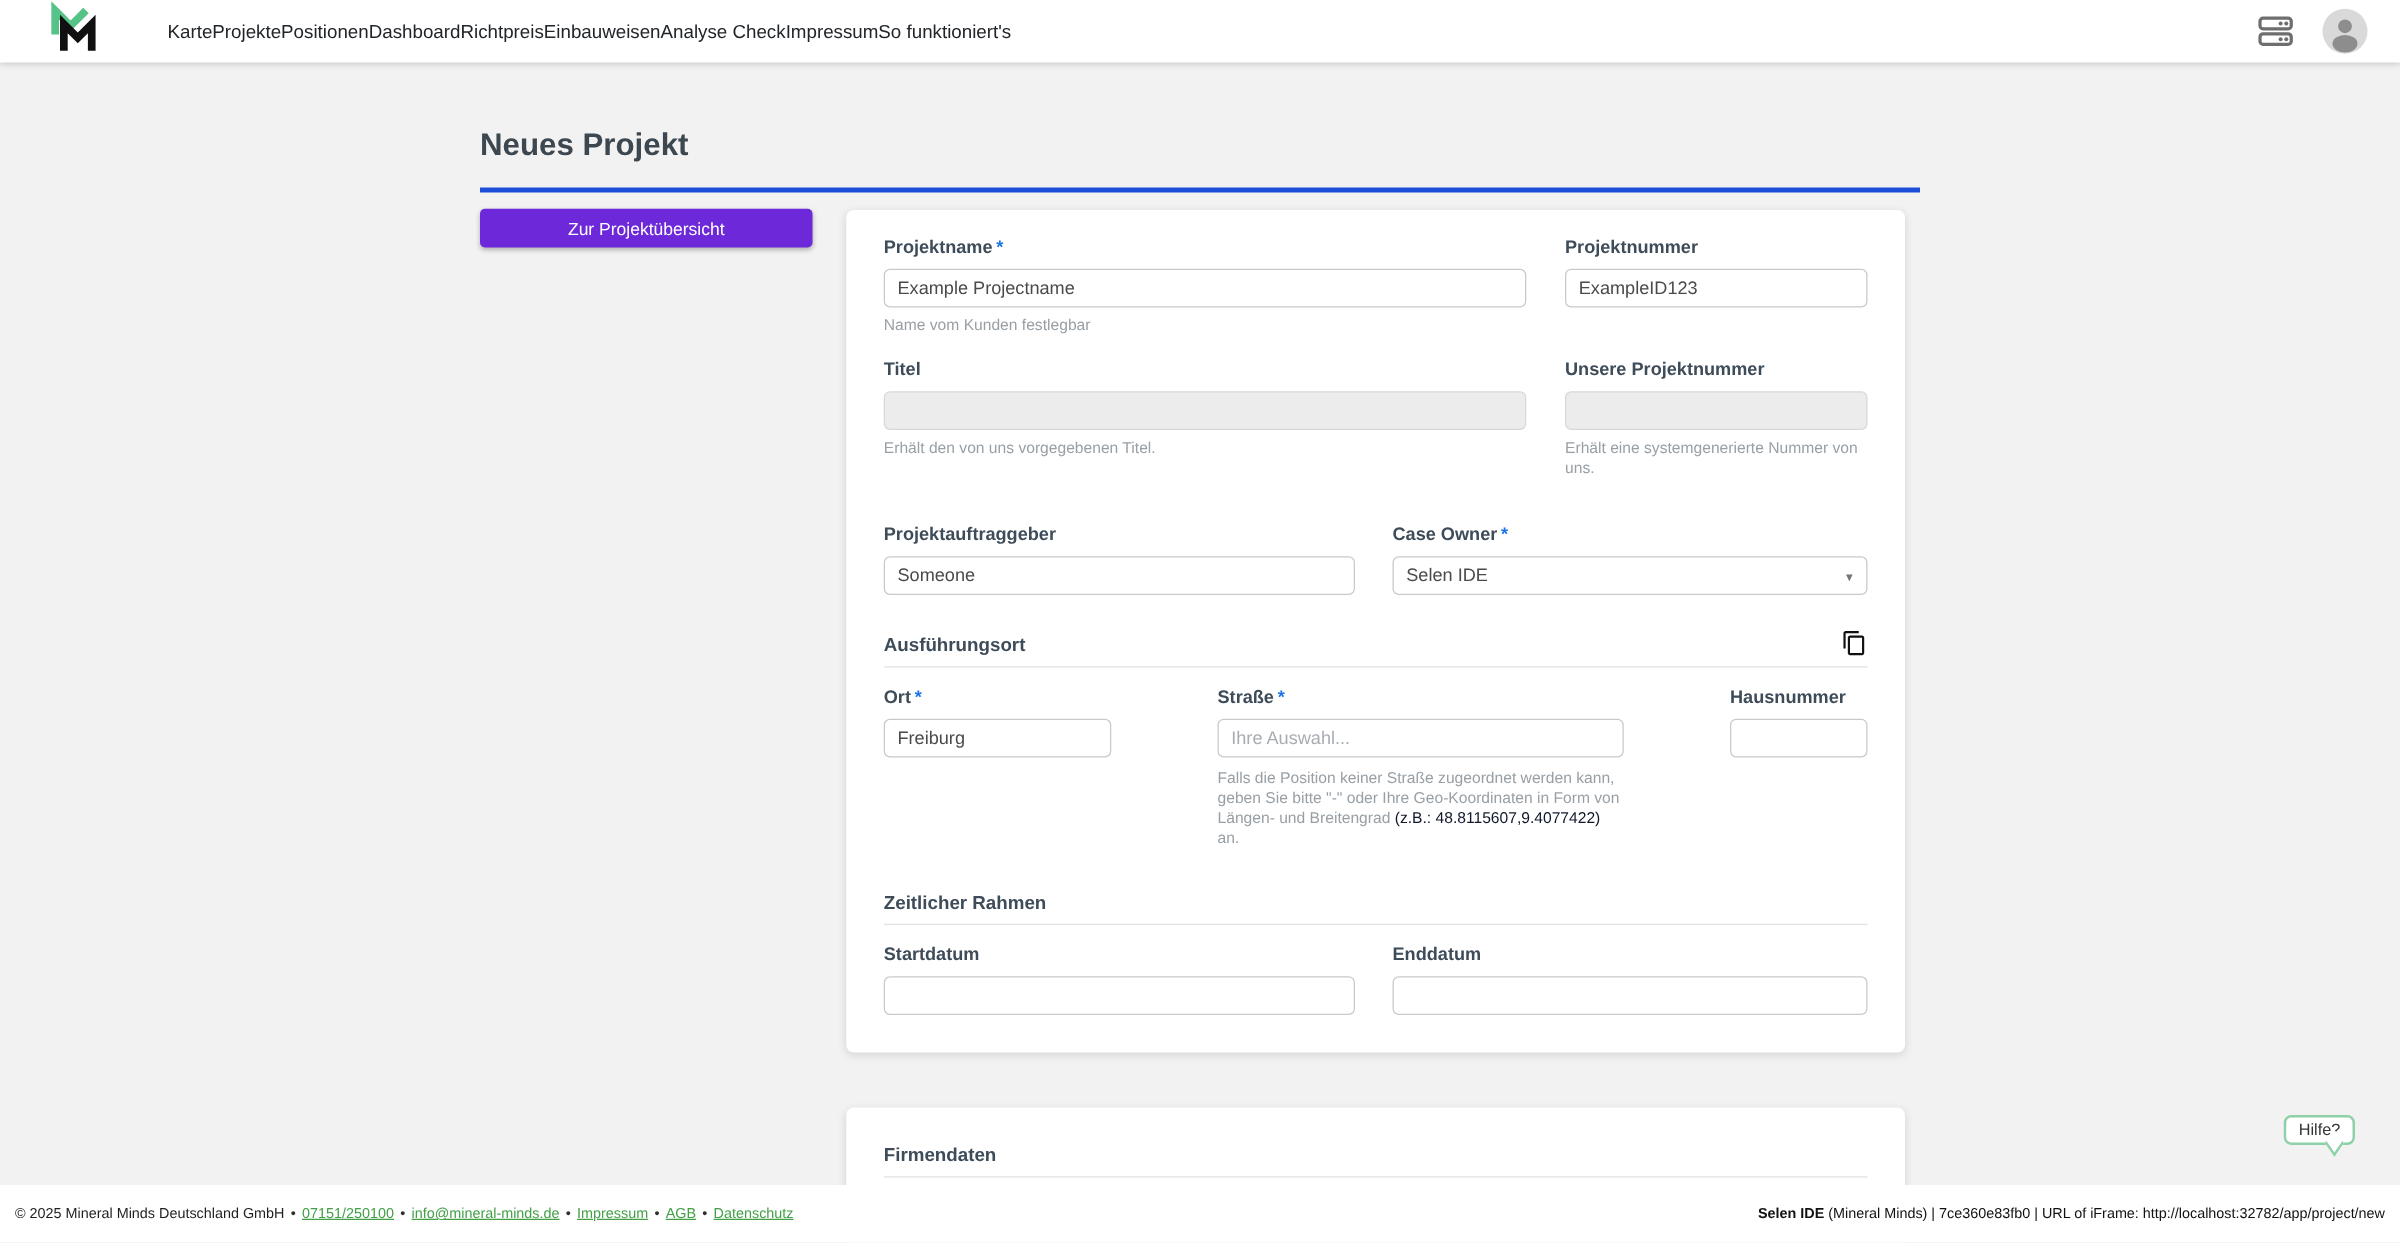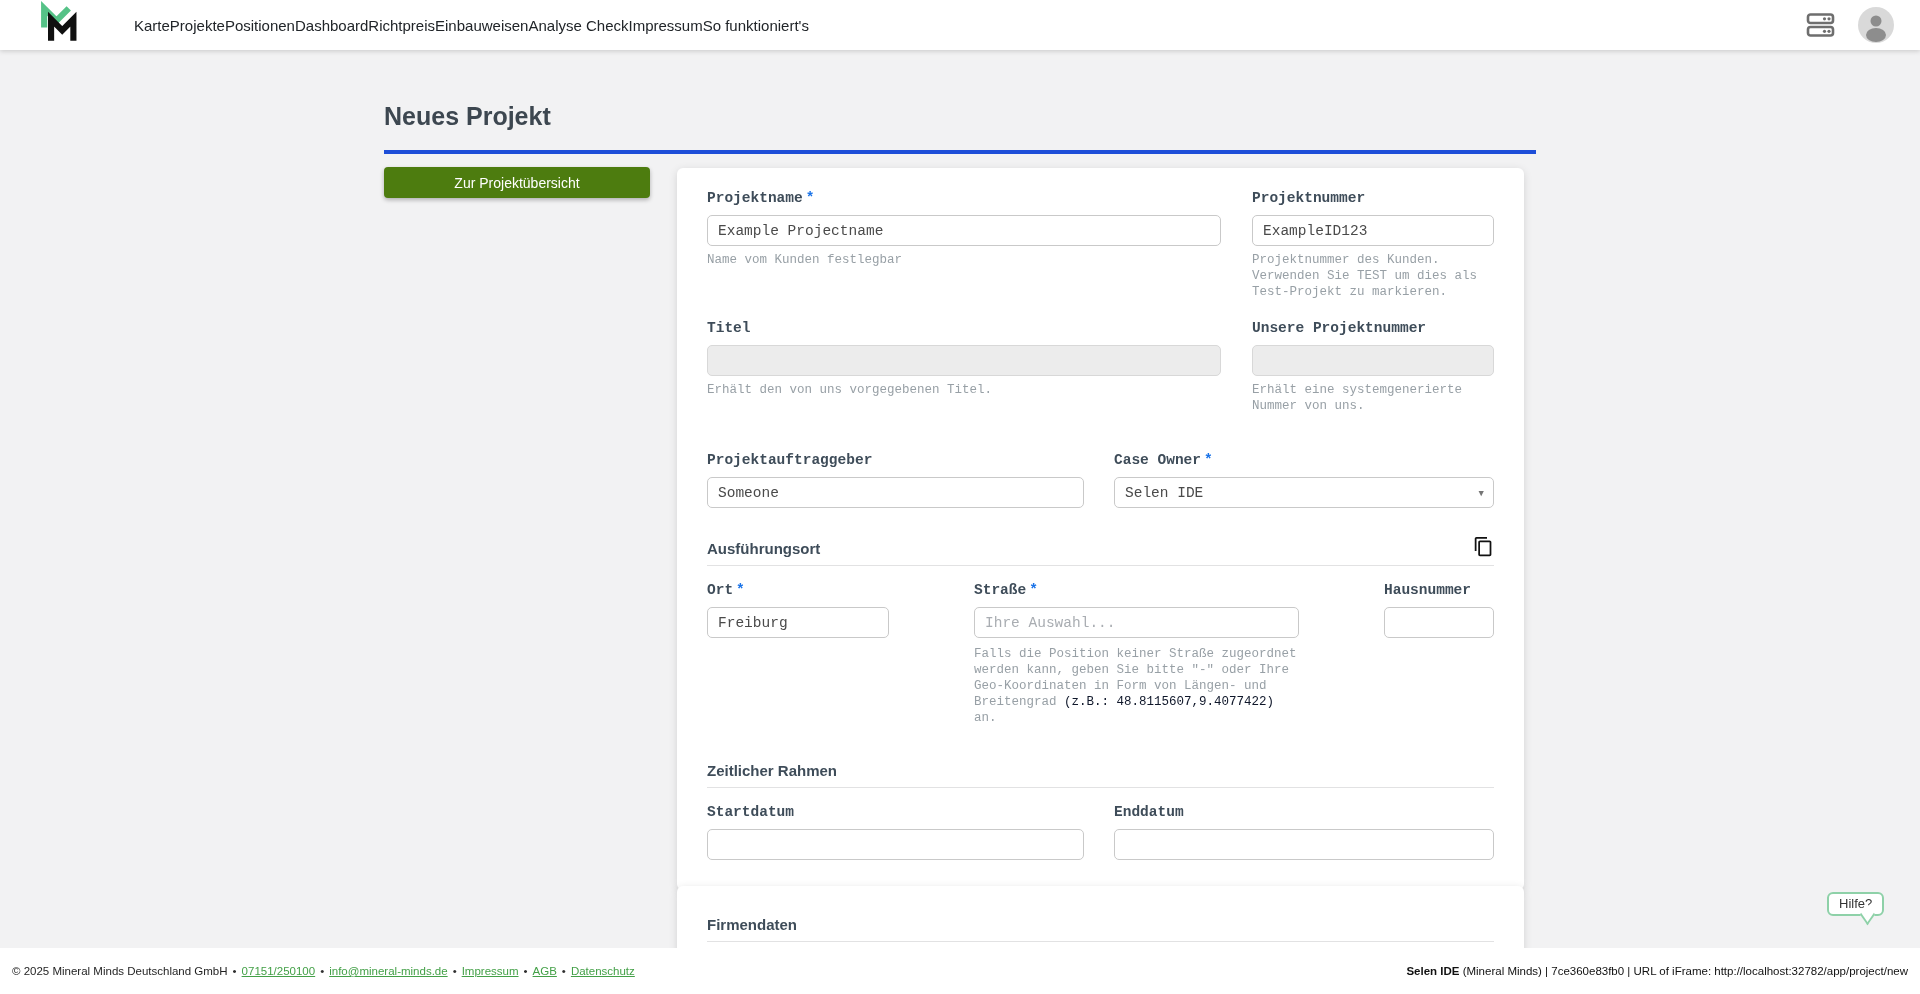--- a/index.html
+++ b/index.html
@@ -26,34 +26,34 @@
     display:flex; align-items:center; justify-content:center;
   }
 
   
   .container { position:absolute; left:384px; top:50px; width:1152px; }
   .page-title {
     margin:52px 0 0 0; font-size:25px; font-weight:700; color:#3d4750;
     padding-bottom:19px; border-bottom:4px solid #1d4ed8;
   }
   .back-btn {
-    margin-top:13px; width:266px; height:31px; background:#4d7c0f; color:#fff;
+    margin-top:13px; width:266px; height:31px; background:#6d28d9; color:#fff;
     border:none; border-radius:4px; font-size:14px; font-family:inherit;
     box-shadow:0 2px 4px rgba(0,0,0,.28); cursor:pointer;
   }
 
   
   .card {
     position:absolute; left:677px; width:847px; background:#fff; border-radius:6px;
     box-shadow:0 2px 8px rgba(0,0,0,.13);
   }
   .card-main { top:168px; padding:22px 30px 30px 30px; }
   .card-firm { top:886px; height:220px; padding:30px 30px; }
 
-  .row { display:flex; justify-content:space-between;font-family:Liberation Mono, monospace; }
+  .row { display:flex; justify-content:space-between; }
   .field { display:flex; flex-direction:column; }
   .w514{width:514px} .w242{width:242px} .w377{width:377px} .w380{width:380px}
   .w182{width:182px} .w110{width:110px} .w325{width:325px}
   .mb1{margin-bottom:20px} .mb2{margin-bottom:38px} .mb3{margin-bottom:28px}
 
   .lbl { font-size:14.5px; font-weight:700; color:#3e4c59; margin-bottom:8px; line-height:17px; }
   .req { color:#1a73e8; margin-left:3px; }
   .txt {
     height:31px; width:100%; border:1px solid #c9c9c9; border-radius:5px; background:#fff;
     padding:0 10px; font-size:14.5px; color:#4a4a4a; font-family:inherit; outline:none;
@@ -166,21 +166,20 @@
         <span>Projektname</span><span class="req">*</span>
       </div>
       <input class="txt" type="text" value="Example Projectname" style="">
       <div class="helper">Name vom Kunden festlegbar</div>
     </div>
     <div class="field w242">
       <div class="lbl">
         <span>Projektnummer</span>
       </div>
       <input class="txt" type="text" value="ExampleID123" style="">
-      <div class="helper">Projektnummer des Kunden. Verwenden Sie TEST um dies als Test-Projekt zu markieren.</div>
     </div>
   </div>
 
   <div class="row mb2">
     <div class="field w514">
       <div class="lbl">
         <span>Titel</span>
       </div>
       <input class="txt disabled" type="text" disabled="" value="" style="">
       <div class="helper">Erhält den von uns vorgegebenen Titel.</div>

